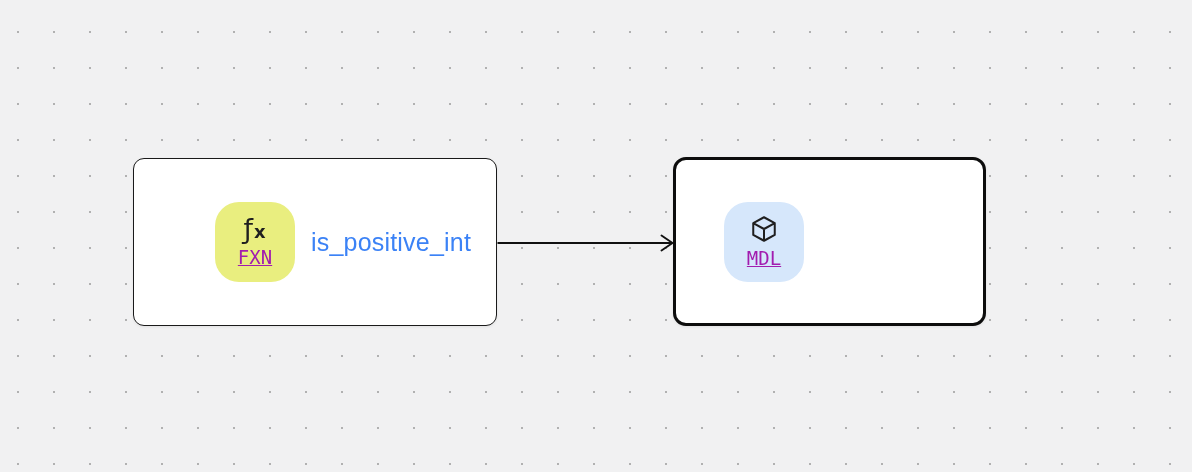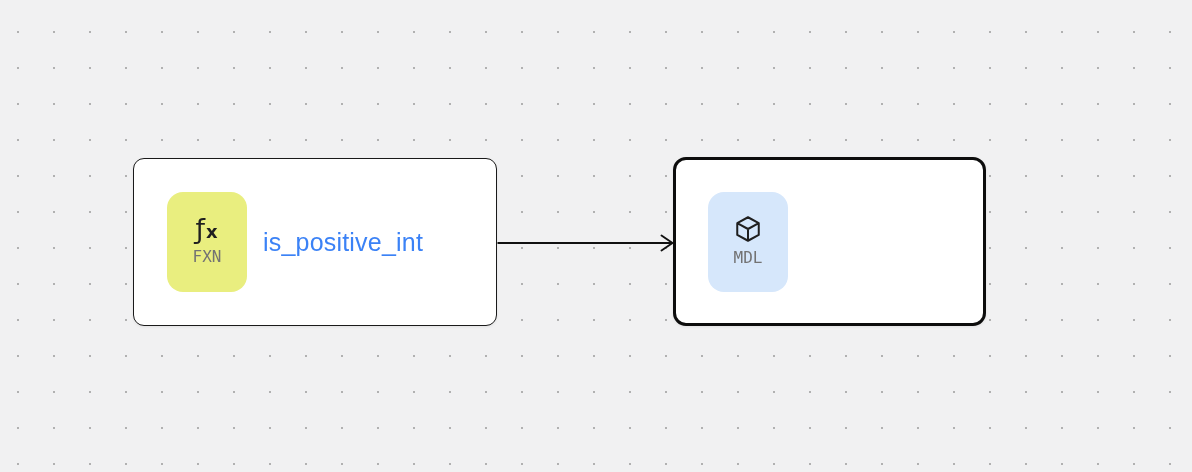--- a/index.html
+++ b/index.html
@@ -25,51 +25,53 @@
     border-radius: 11px;
     box-shadow: 0 1px 3px rgba(0,0,0,0.07);
   }
   .node.selected {
     border-width: 3.5px;
     border-color: #0d0d0d;
     border-radius: 13px;
   }
 
   .node-fxn { left: 133px; top: 158px; width: 364px; height: 168px; padding-left: 33px; }
-  .node-mdl { left: 673px; top: 157px; width: 313px; height: 169px; padding-left: 32px; }
+  .node-mdl { left: 673px; top: 157px; width: 313px; height: 169px; }
 
   .badge {
     width: 80px;
-    height: 100px;
-    border-radius: 16px;
+    height: 80px;
+    border-radius: 24px;
     display: flex;
     flex-direction: column;
     align-items: center;
     justify-content: center;
     flex-shrink: 0;
     color: #1f1f1f;
+    margin-left: 48px;
   }
   .badge-fxn { background: #e9ee7f; }
   .badge-mdl { background: #d6e7fb; }
 
   .badge-glyph {
     font-family: "DejaVu Sans", sans-serif;
     font-size: 25px;
     line-height: 26px;
     color: #1f1f1f;
     letter-spacing: 1px;
   }
   .badge-glyph .fx-f { font-size: 27px; }
   .badge-glyph .fx-x { font-size: 18px; font-weight: 600; }
   .badge-cube { width: 30px; height: 30px; display: block; margin-bottom: 2px; }
   .badge-tag {
     font-family: "DejaVu Sans Mono", monospace;
-    font-size: 16px;
+    font-size: 19px;
     line-height: 24px;
-    color: #737373;
+    color: #a21caf;
+    text-decoration: underline;
   }
 
   .node-label {
     margin-left: 16px;
     font-size: 25px;
     font-weight: 500;
     color: #3b82f6;
     letter-spacing: 0.2px;
     white-space: nowrap;
   }

